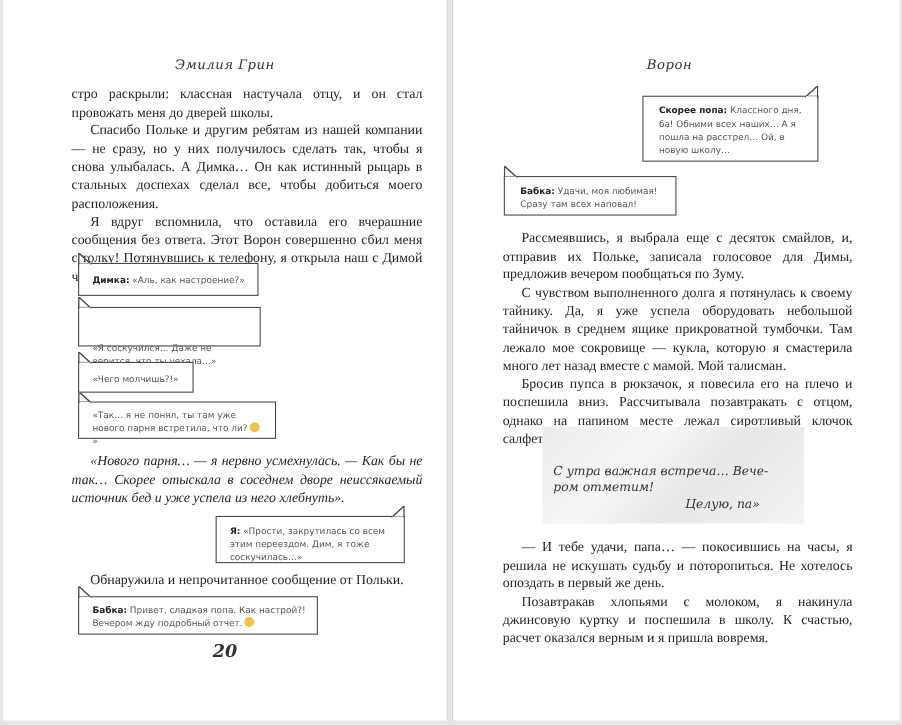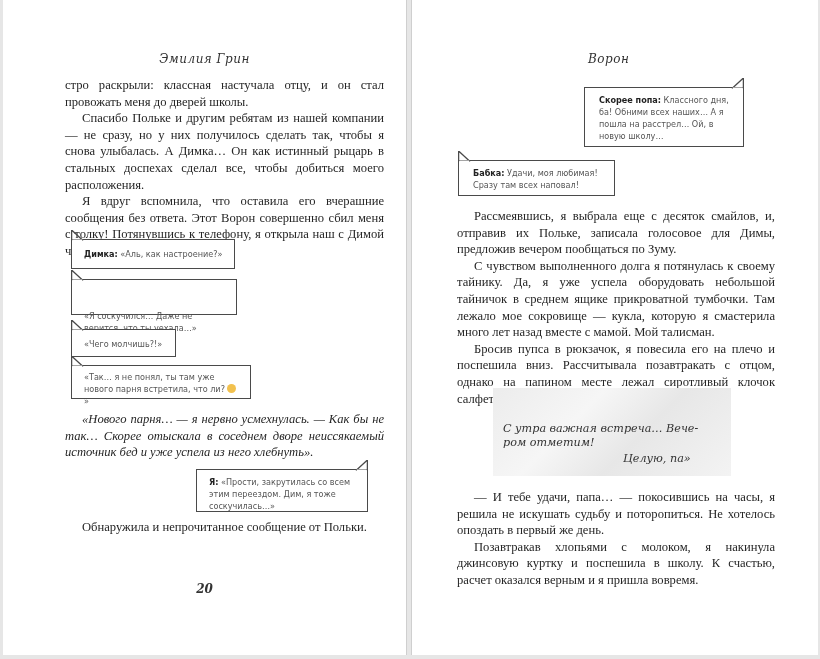--- a/index.html
+++ b/index.html
@@ -1,21 +1,21 @@
 <!DOCTYPE html>
 <html><head>
 <meta charset="utf-8">
 <style>
   html,body{margin:0;padding:0;}
   body{width:820px;height:659px;background:#e6e6e6;position:relative;overflow:hidden;font-family:"DejaVu Serif",serif;color:#2a2a2a;}
   .page{position:absolute;top:0;background:#fff;height:655px;}
   #left-page{left:3px;width:403px;border-right:1px solid #cfcfcf;}
   #right-page{left:411px;width:406px;border-left:1px solid #cfcfcf;}
   .header{position:absolute;top:52px;width:100%;text-align:center;font-family:"DejaVu Serif",serif;font-style:italic;font-size:12px;color:#333;letter-spacing:0.5px;}
-  .folio{position:absolute;top:582px;width:100%;text-align:center;font-style:italic;font-size:12px;font-weight:bold;color:#333;}
+  .folio{position:absolute;top:582px;width:100%;text-align:center;font-style:italic;font-size:16px;font-weight:bold;color:#333;}
   .text{position:absolute;font-family:"Liberation Serif",serif;font-size:12.6px;line-height:16.6px;text-align:justify;color:#262626;}
   .text p{margin:0;}
   .indent{text-indent:17px;}
   .italic{font-style:italic;}
   .bubble{position:absolute;border:1.3px solid #4a4a4a;background:#fff;font-family:"DejaVu Sans",sans-serif;font-size:8.1px;line-height:12px;color:#555;padding:8px 10px 7px 12px;box-sizing:border-box;}
   .bubble b{color:#222;font-weight:bold;}
   .tail{position:absolute;top:-10px;width:16px;height:11px;}
   .tail svg{display:block;}
   .tail-left{left:-1.3px;}
   .tail-right{right:-1.3px;}
@@ -91,20 +91,30 @@
         </svg>
       </span>
     <b>Я:</b>
     <span>«Прости, закрутилась со всем этим переездом. Дим, я тоже соскучилась…»</span>
   </div>
 
   <div class="text" style="left:62px;top:519px;width:319px;">
     <p class="indent">Обнаружила и непрочитанное сообщение от Польки.</p>
   </div>
 
+  <div class="bubble" style="left:68px;top:542px;width:218px;height:35px;padding-top:5px;">
+    <span class="tail tail-left">
+        <svg width="16" height="11">
+          <path d="M0.6 0 L0.6 11 M0.6 0 L12 10.4" stroke="#4a4a4a" stroke-width="1.3" fill="none"></path>
+          <rect x="1.3" y="9.5" width="10" height="3" fill="#fff"></rect>
+        </svg>
+      </span>
+    <b>Бабка:</b>
+    <span>Привет, сладкая попа. Как настрой?! Вечером жду подробный отчет.</span><span class="emoji"></span>
+  </div>
 
   <div class="folio">20</div>
 </div>
 
 <div class="page" id="right-page">
   <div class="header" style="text-align:right;left:176px;width:auto;">Ворон</div>
 
   <div class="bubble" style="left:172px;top:87px;width:160px;height:60px;padding-top:6px;padding-left:14px;">
     <span class="tail tail-right">
         <svg width="16" height="11">

